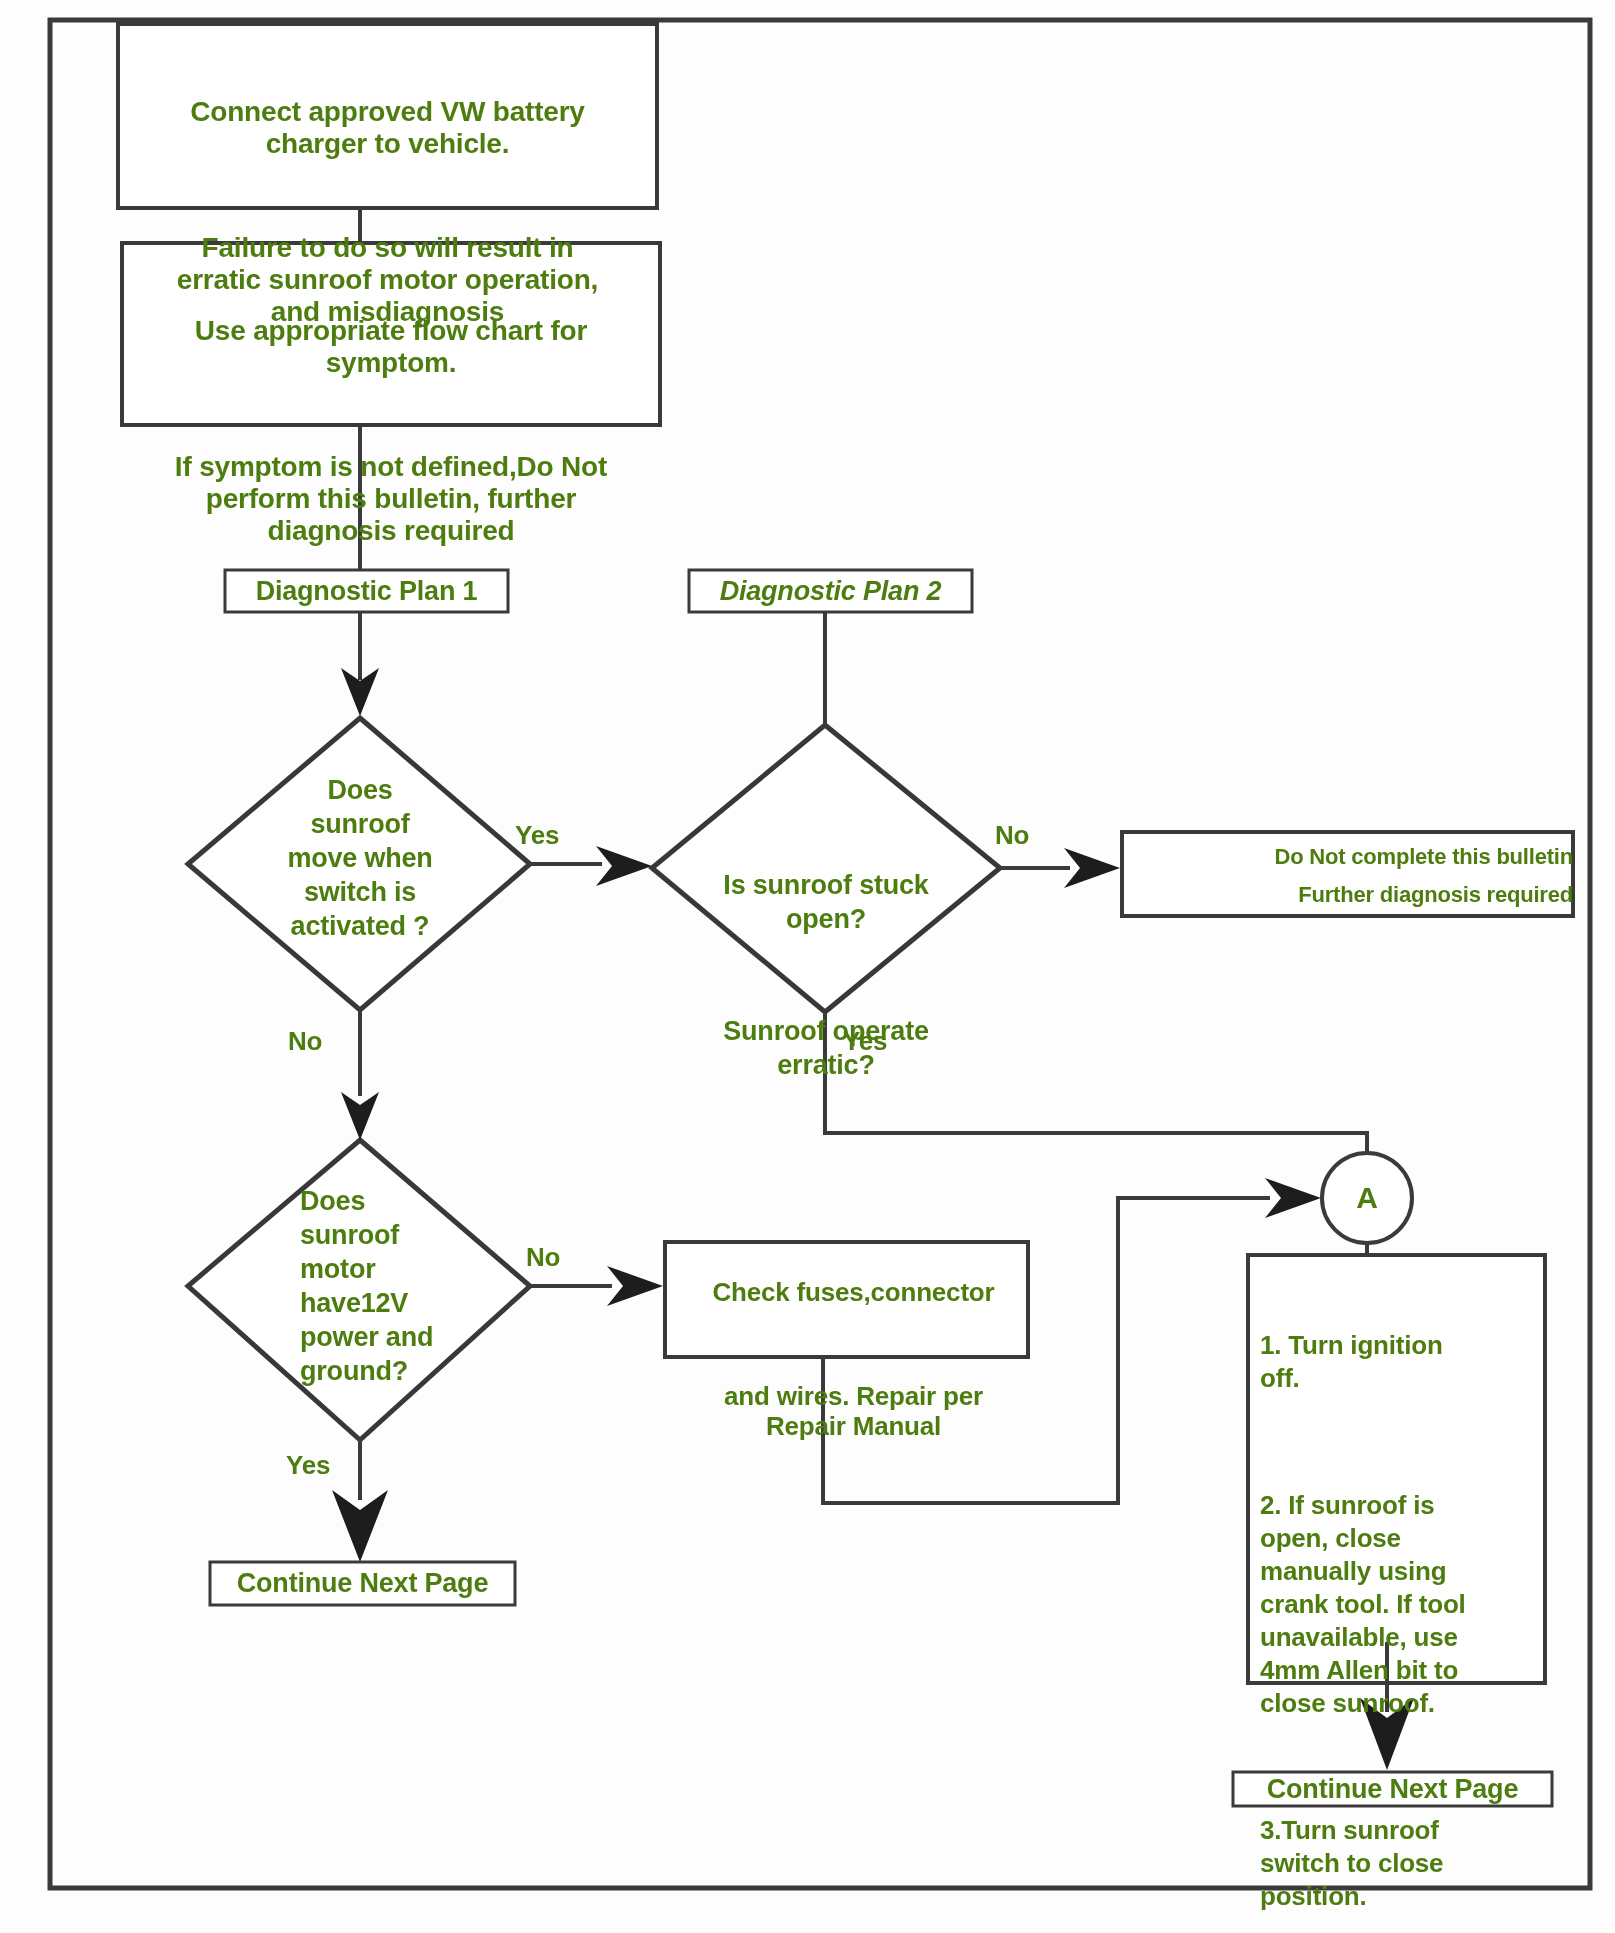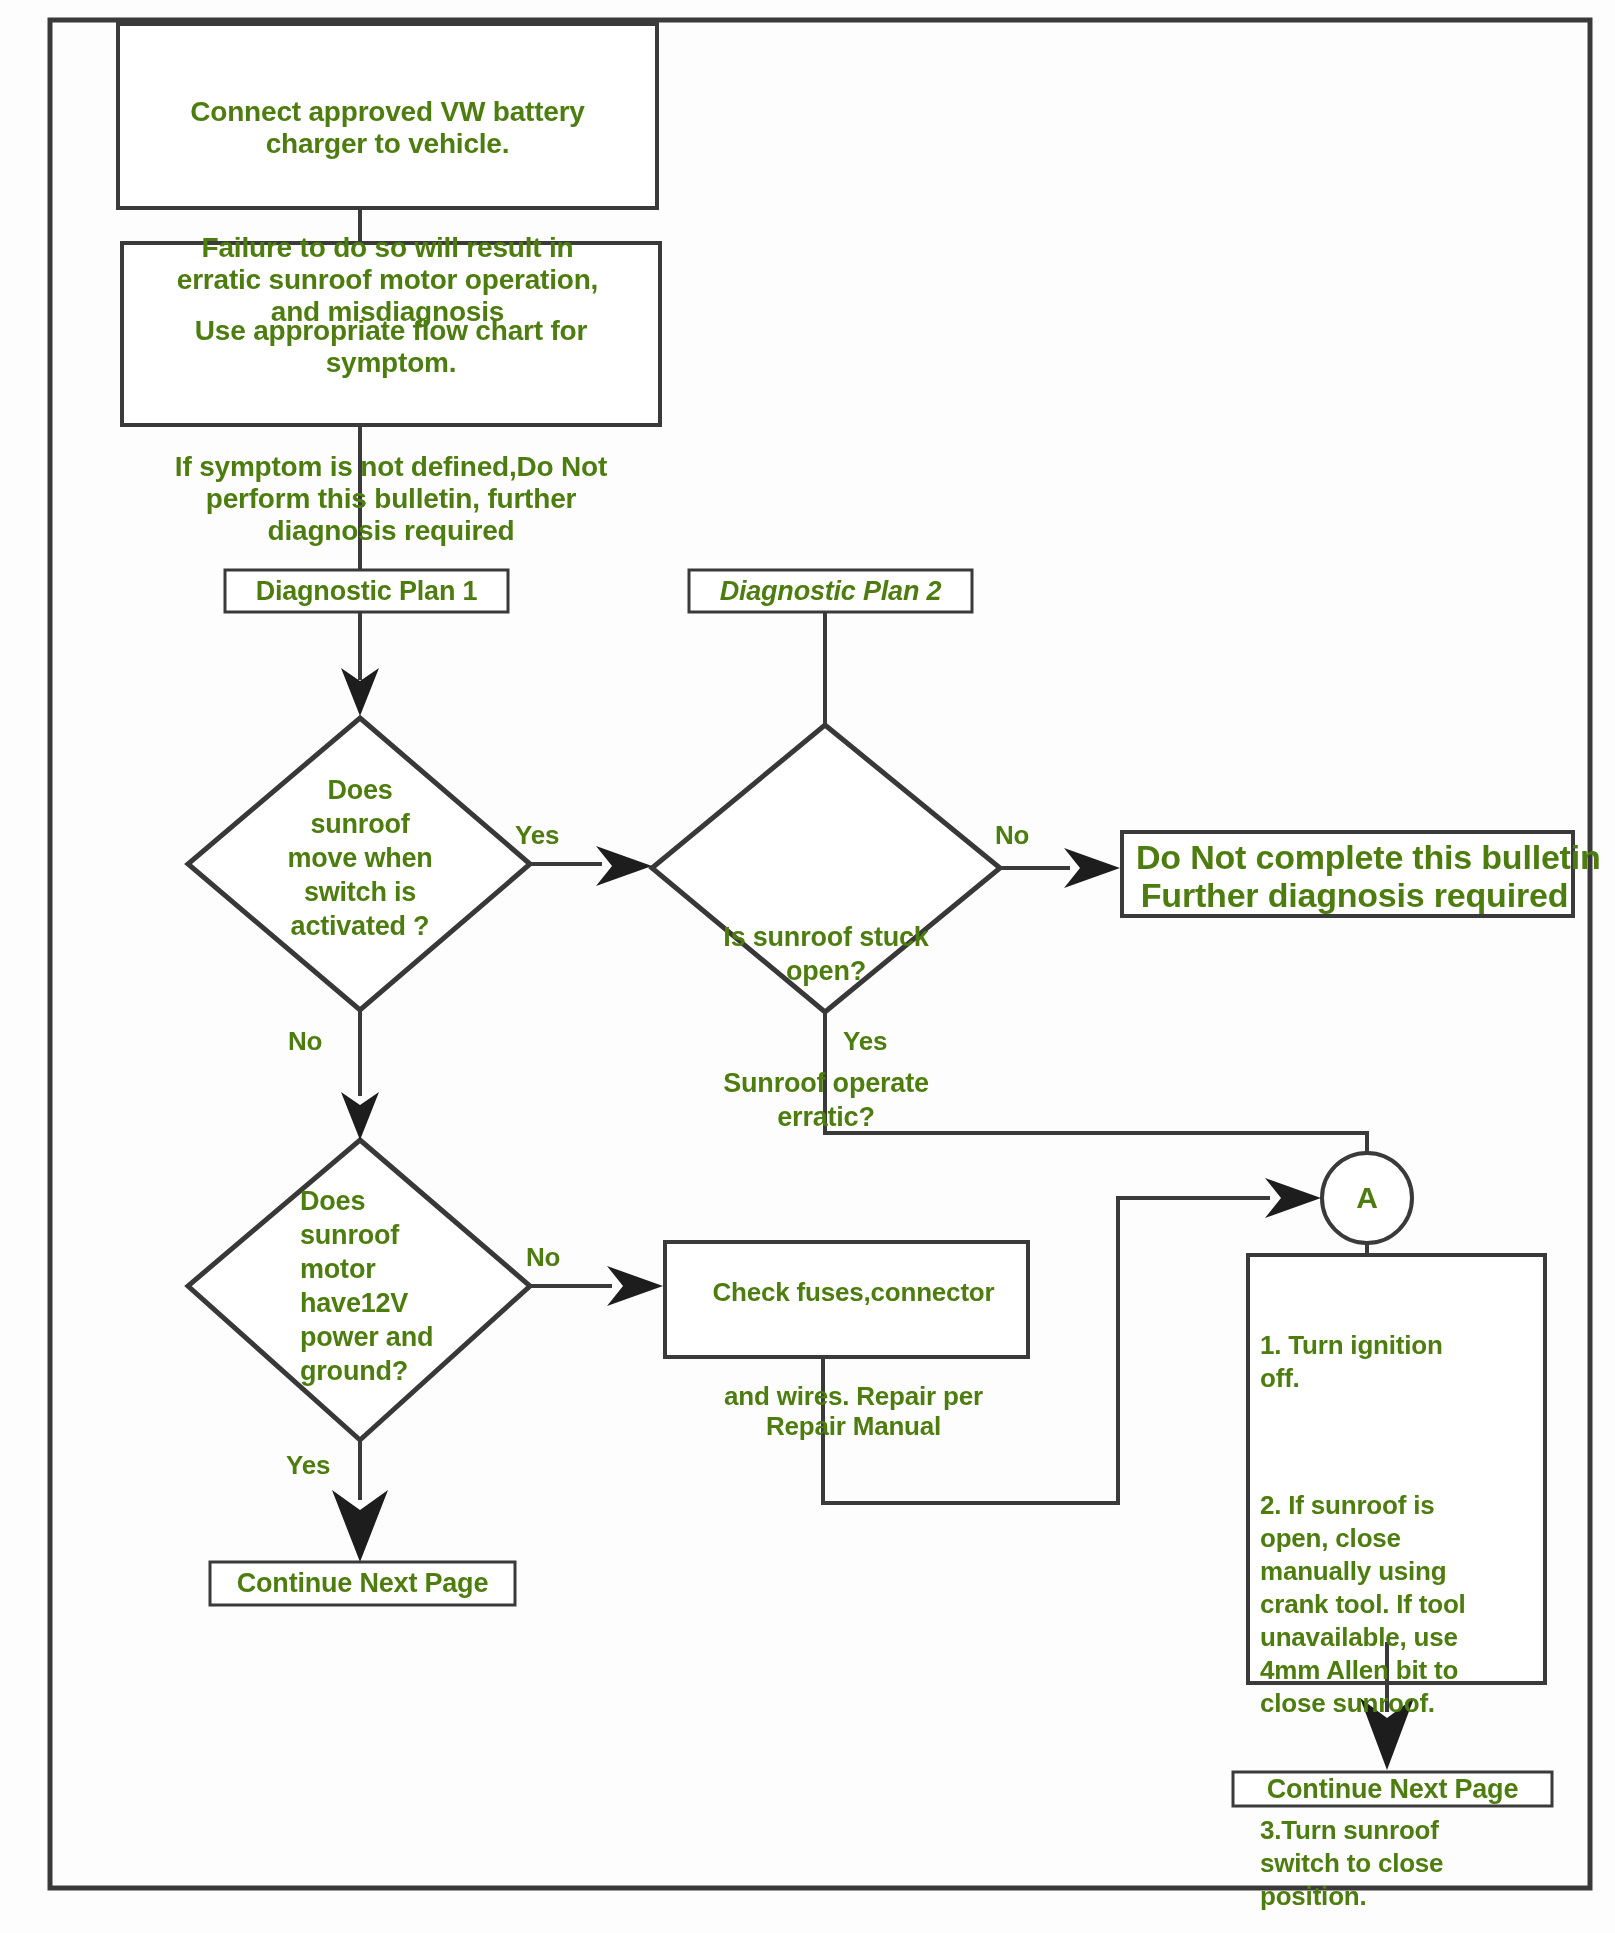--- a/index.html
+++ b/index.html
@@ -23,25 +23,25 @@
   .bx{box-sizing:border-box;}
   
   .start-box{left:118px;top:24px;width:539px;height:184px;padding-top:8px;font-size:28px;line-height:32px;}
   .symptom-box{left:122px;top:243px;width:538px;height:182px;padding-top:8px;font-size:28px;line-height:32px;}
   .para2{margin-top:8px;}
   
   .plan1{left:225px;top:570px;width:283px;height:42px;line-height:42px;font-size:27px;border-radius:12px;}
   .plan2{left:689px;top:570px;width:283px;height:42px;line-height:42px;font-size:27px;font-style:italic;}
   
   .d1-text{left:238px;top:773px;width:244px;font-size:27px;line-height:34px;}
-  .d2-text{left:695px;top:852px;width:262px;font-size:27px;line-height:34px;}
+  .d2-text{left:695px;top:800px;width:262px;font-size:27px;line-height:34px;}
   .d2-gap{margin-top:10px;}
   .d3-text{left:300px;top:1184px;width:200px;font-size:27px;line-height:34px;text-align:left;}
   
-  .donot-box{left:1122px;top:832px;width:451px;height:84px;padding:6px 0 0 14px;font-size:34px;line-height:38px;text-align:center;}
+  .donot-box{left:1122px;top:832px;width:451px;height:84px;padding:6px 0 0 14px;font-size:22px;line-height:38px;text-align:right;}
   .fuses-box{left:665px;top:1211px;width:363px;height:115px;padding:6px 0 0 14px;font-size:26px;line-height:30px;text-align:center;}
   .fuses-gap{margin-top:14px;}
   .steps-box{left:1248px;top:1255px;width:297px;height:428px;padding:8px 6px 0 12px;font-size:26px;line-height:33px;text-align:left;}
   .step-gap{margin-top:28px;}
   
   .cont-left{left:210px;top:1562px;width:305px;height:43px;line-height:43px;font-size:27px;}
   .cont-right{left:1233px;top:1772px;width:319px;height:34px;line-height:34px;font-size:27px;}
   
   .a-label{left:1339px;top:1180px;width:56px;line-height:36px;font-size:30px;}
   

